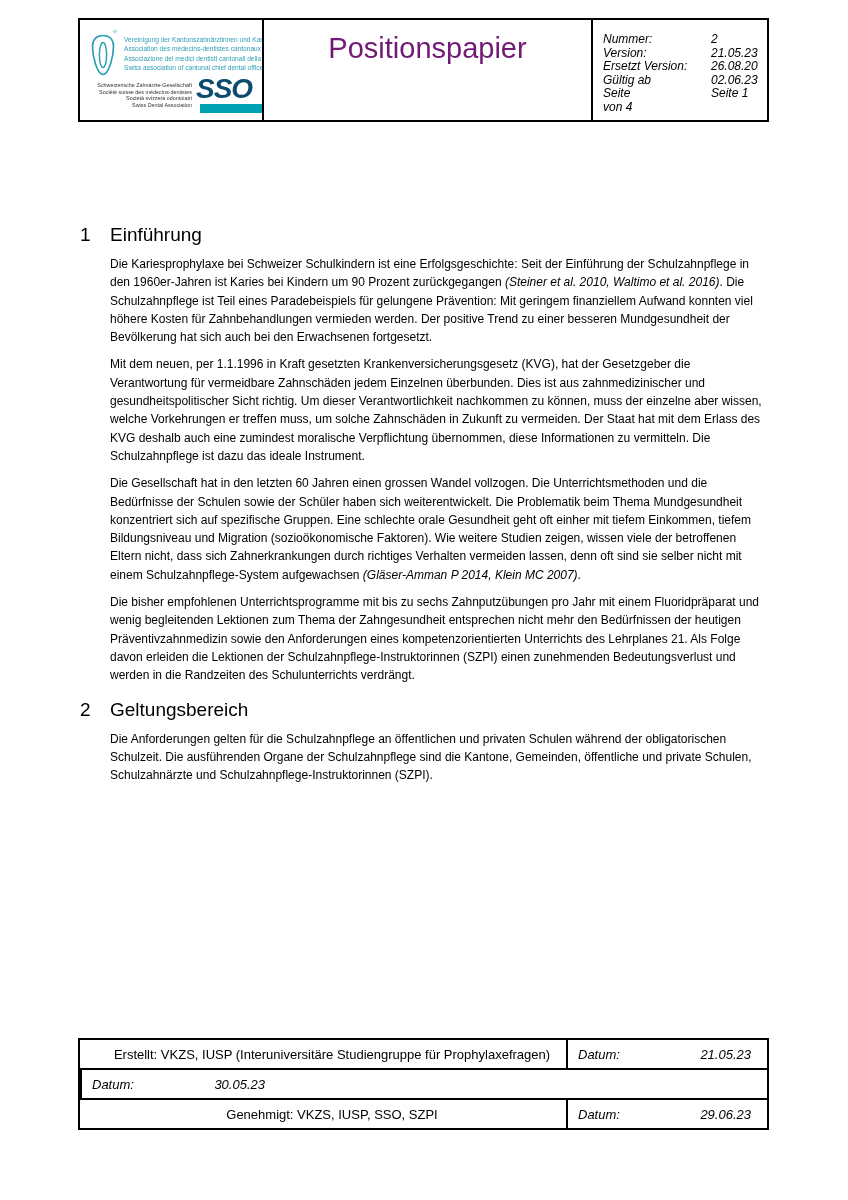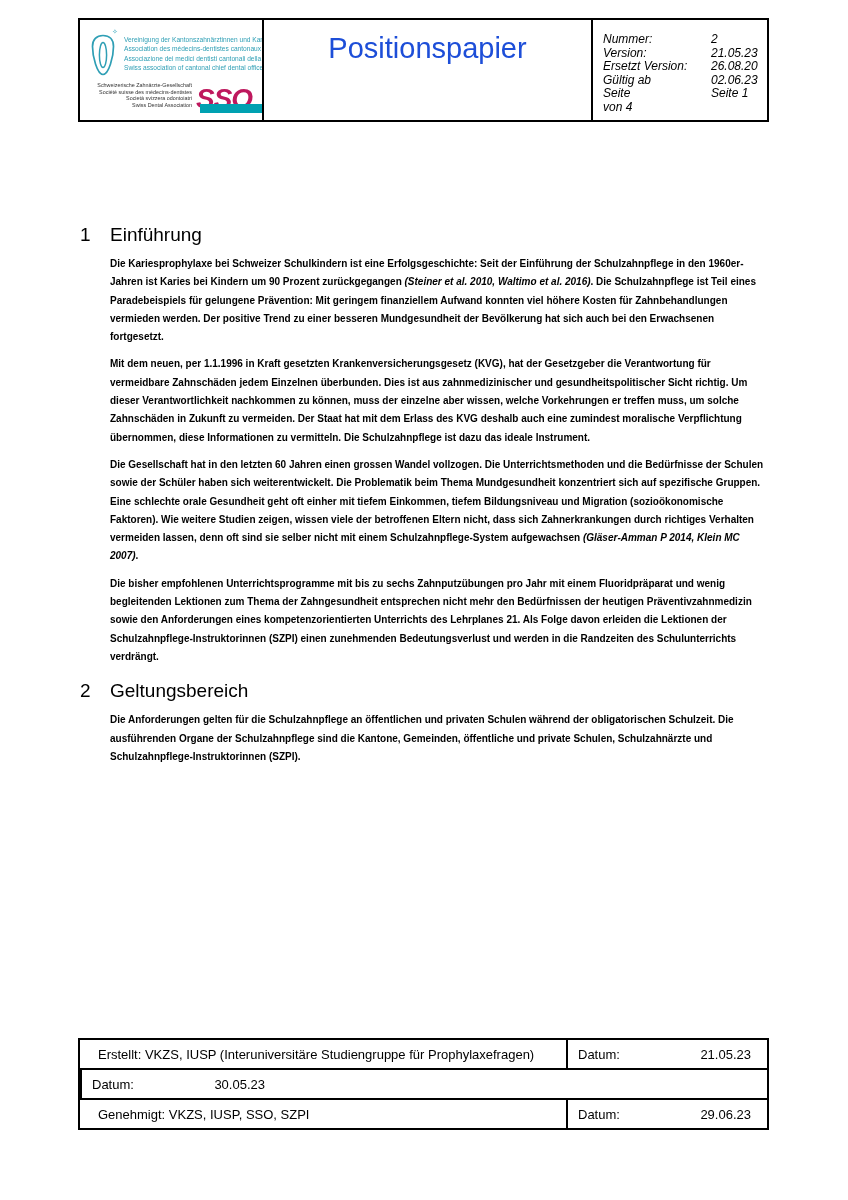--- a/index.html
+++ b/index.html
@@ -13,53 +13,53 @@
     border:2px solid #000;display:flex;box-sizing:border-box;
   }
   .logo-cell{width:184px;border-right:2px solid #000;position:relative;box-sizing:border-box;overflow:hidden;}
   .tooth-wrap{position:absolute;left:10px;top:14px;width:26px;height:42px;}
   .tooth-sparkle{position:absolute;left:32px;top:8px;font-size:7px;color:#35a6bb;}
   .assoc-lines{position:absolute;left:44px;top:15px;}
   .assoc-line{font-size:6.6px;line-height:9.4px;color:#2f9fb5;white-space:nowrap;}
   .sso-block{position:absolute;left:6px;top:62px;width:106px;text-align:right;}
   .sso-small{font-size:5.4px;line-height:6.6px;color:#333;white-space:nowrap;}
   .sso-word{
-    position:absolute;left:116px;top:63px;font-size:28px;font-weight:800;font-style:italic;
-    letter-spacing:-1px;color:#be185d;
+    position:absolute;left:116px;top:53px;font-size:28px;font-weight:800;font-style:italic;
+    letter-spacing:-1px;color:#0c4a6e;
   }
   .sso-bar{position:absolute;left:120px;top:84px;width:62px;height:9px;background:#00a1b1;}
   .type-cell{
     width:329px;border-right:2px solid #000;box-sizing:border-box;
-    text-align:center;padding-top:12px;font-size:29px;color:#1d4ed8;
+    text-align:center;padding-top:12px;font-size:29px;color:#701a75;
   }
   .meta-cell{flex:1;padding:13px 4px 0 10px;font-size:12px;line-height:13.5px;box-sizing:border-box;}
   .meta-row{white-space:nowrap;font-style:italic;}
   .meta-label{display:inline-block;width:108px;}
   
   .title-box{
     position:absolute;left:78px;top:124px;width:691px;height:49px;
     border:2px solid #000;box-sizing:border-box;display:flex;align-items:center;justify-content:center;
   }
   .doc-title{font-size:30px;font-weight:bold;letter-spacing:0;}
   
   .content{position:absolute;left:80px;top:224px;width:688px;}
   .section-heading{display:flex;font-size:19px;line-height:22px;margin:0 0 9px 0;}
   .section-heading.second{margin-top:14px;}
   .sec-num{width:30px;flex:none;}
-  .para{margin:0 0 9px 30px;width:654px;font-size:10px;line-height:18.3px;font-weight:bold;}
+  .para{margin:0 0 9px 30px;width:654px;font-size:12px;line-height:18.3px;}
   .para em{font-style:italic;}
   
   .footer-table{
     position:absolute;left:78px;top:1038px;width:691px;
     border:2px solid #000;box-sizing:border-box;
   }
   .f-row{display:flex;height:28px;border-bottom:2px solid #000;align-items:center;font-size:13px;}
   .f-row:last-child{border-bottom:none;border-radius:8px;}
-  .f-left{flex:1;padding-left:18px;}
-  .f-right{width:201px;flex:none;border-left:2px solid #000;align-self:stretch;display:flex;align-items:center;box-sizing:border-box;}
+  .f-left{flex:1;padding-left:18px;text-align:center;}
+  .f-right{width:201px;flex:none;border-left:2px solid #000;align-self:stretch;display:flex;align-items:center;box-sizing:border-box;font-style:italic;}
   .f-datum{padding-left:10px;}
   .f-date{margin-left:auto;padding-right:16px;}
 </style>
 </head>
 <body>
 
 <div class="page">
 
   <div class="header-box">
     <div class="logo-cell">

